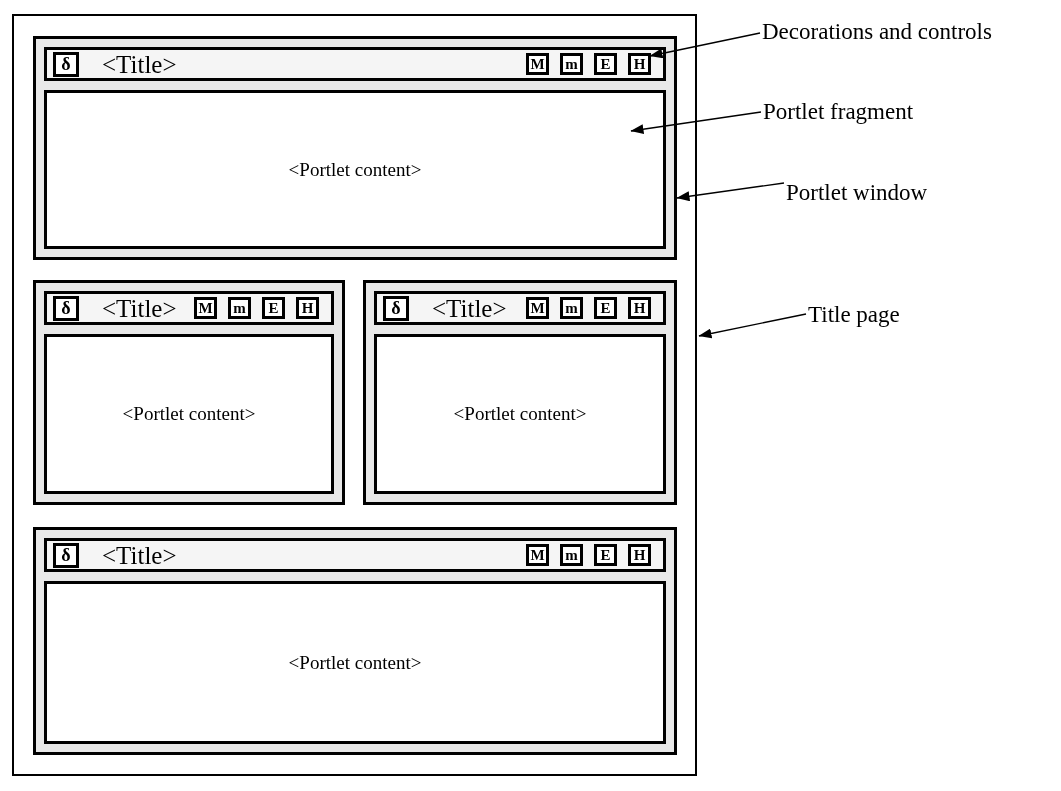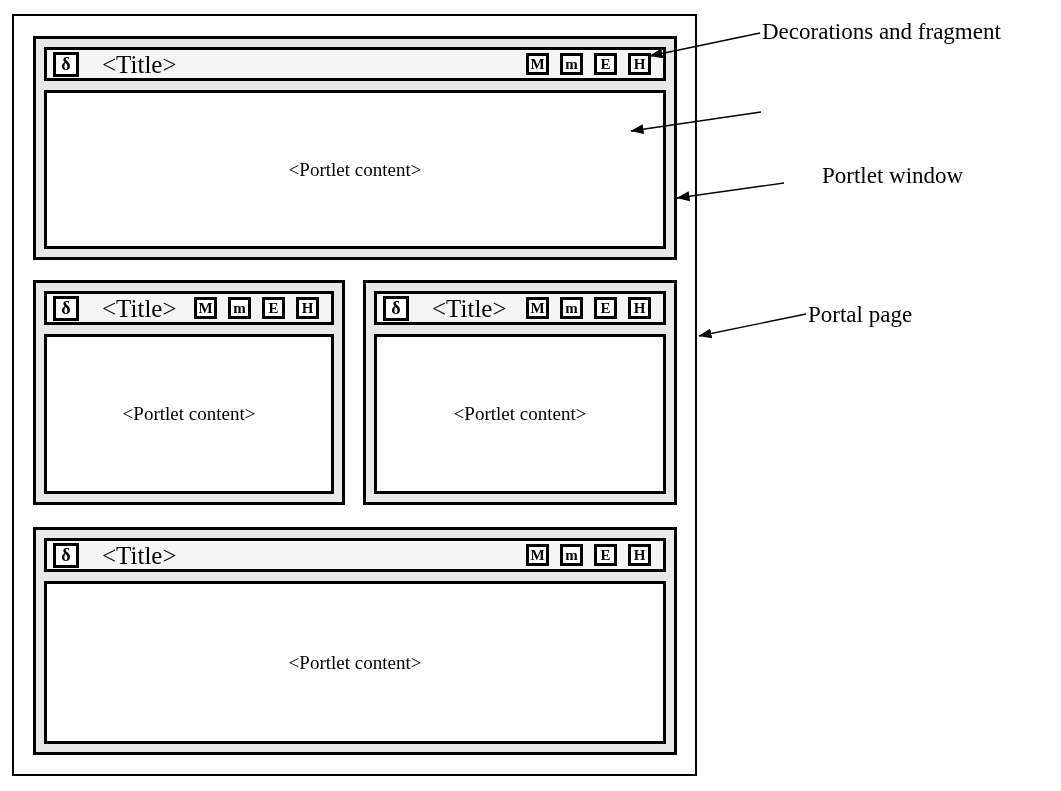--- a/index.html
+++ b/index.html
@@ -39,21 +39,21 @@
   .content {
     flex:1 1 auto; border:3px solid #000; background:#fff;
     display:flex; align-items:center; justify-content:center;
   }
   .content-text { font-size:19px; white-space:nowrap; }
   .annotation {
     position:absolute; font-size:23px; line-height:26px; white-space:nowrap;
   }
   .ann-decorations { left:762px; top:19px;  }
   .ann-fragment    { left:763px; top:99px;  }
-  .ann-window      { left:786px; top:163px;margin-left:36px; }
+  .ann-window      { left:786px; top:180px; }
   .ann-page        { left:808px; top:302px; }
   .arrow-layer {
     position:absolute; left:0; top:0; width:1061px; height:791px;
     pointer-events:none;
   }
   .arrow-layer line { stroke:#000; stroke-width:1.4px; }
 </style>
 </head>
 <body>
 
@@ -116,23 +116,24 @@
         <span class="ctrl">E</span>
         <span class="ctrl">H</span>
       </div>
       <div class="content">
         <span class="content-text">&lt;Portlet content&gt;</span>
       </div>
     </div>
 
   </div>
 
-  <div class="annotation ann-decorations">Decorations and fragment</div>
+  <div class="annotation ann-decorations">Decorations and controls</div>
+  <div class="annotation ann-fragment">Portlet fragment</div>
   <div class="annotation ann-window">Portlet window</div>
-  <div class="annotation ann-page">Portal page</div>
+  <div class="annotation ann-page">Title page</div>
 
   <svg class="arrow-layer" viewBox="0 0 1061 791" xmlns="http://www.w3.org/2000/svg">
     <defs>
       <marker id="ah" markerWidth="14" markerHeight="10" refX="12.5" refY="5" orient="auto" markerUnits="userSpaceOnUse">
         <path d="M0,0 L13,5 L0,10 z" fill="#000"></path>
       </marker>
     </defs>
     <line x1="760" y1="33" x2="650" y2="56" marker-end="url(#ah)"></line>
     <line x1="761" y1="112" x2="631" y2="131" marker-end="url(#ah)"></line>
     <line x1="784" y1="183" x2="677" y2="198" marker-end="url(#ah)"></line>

